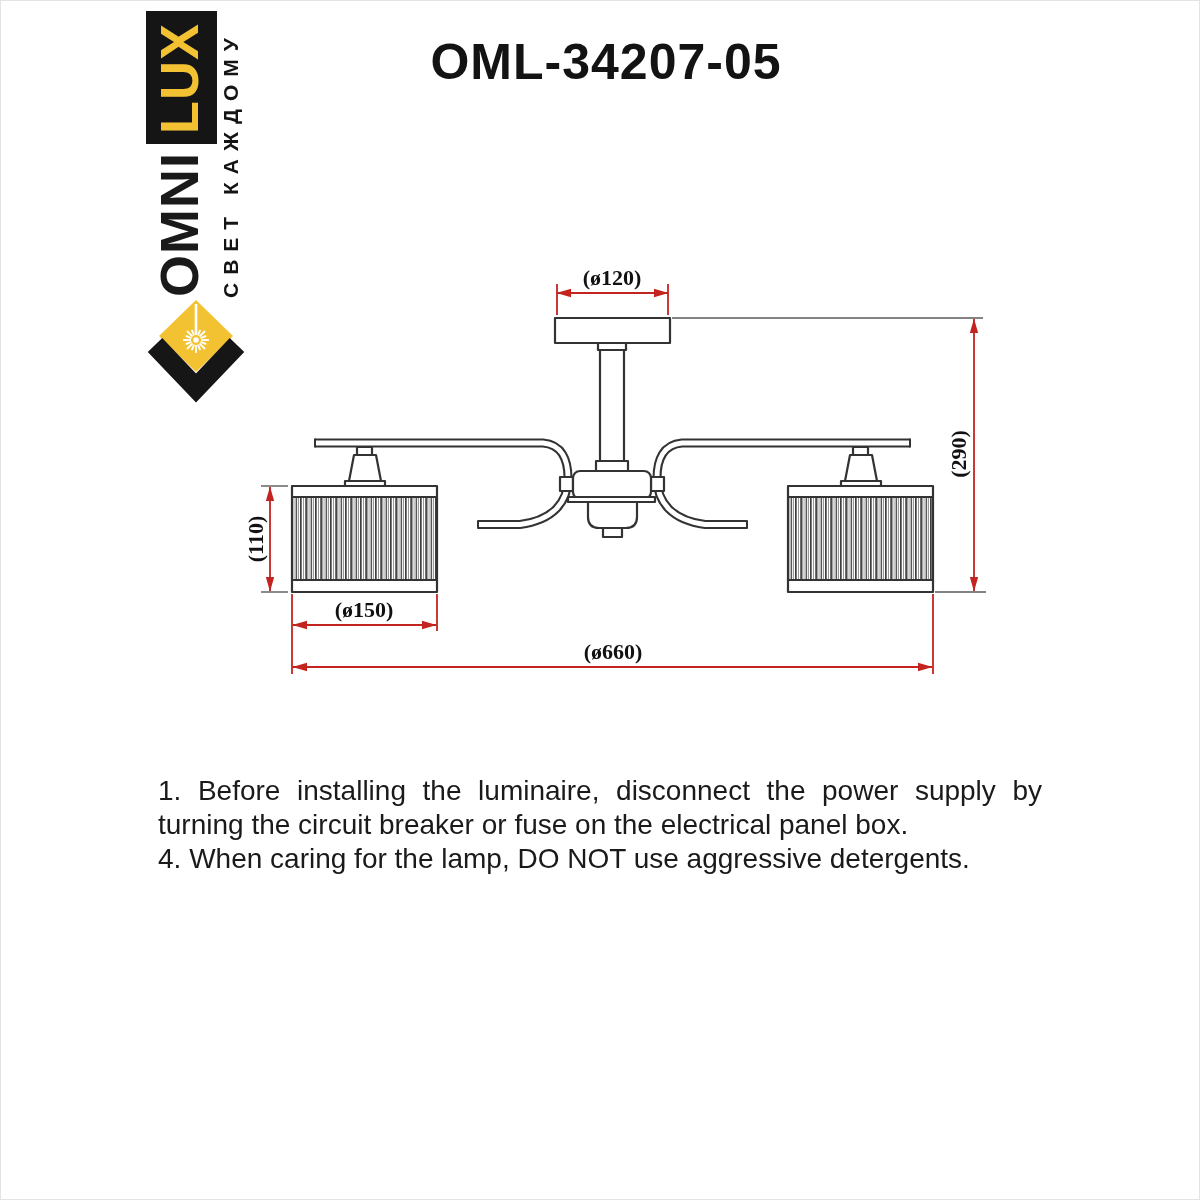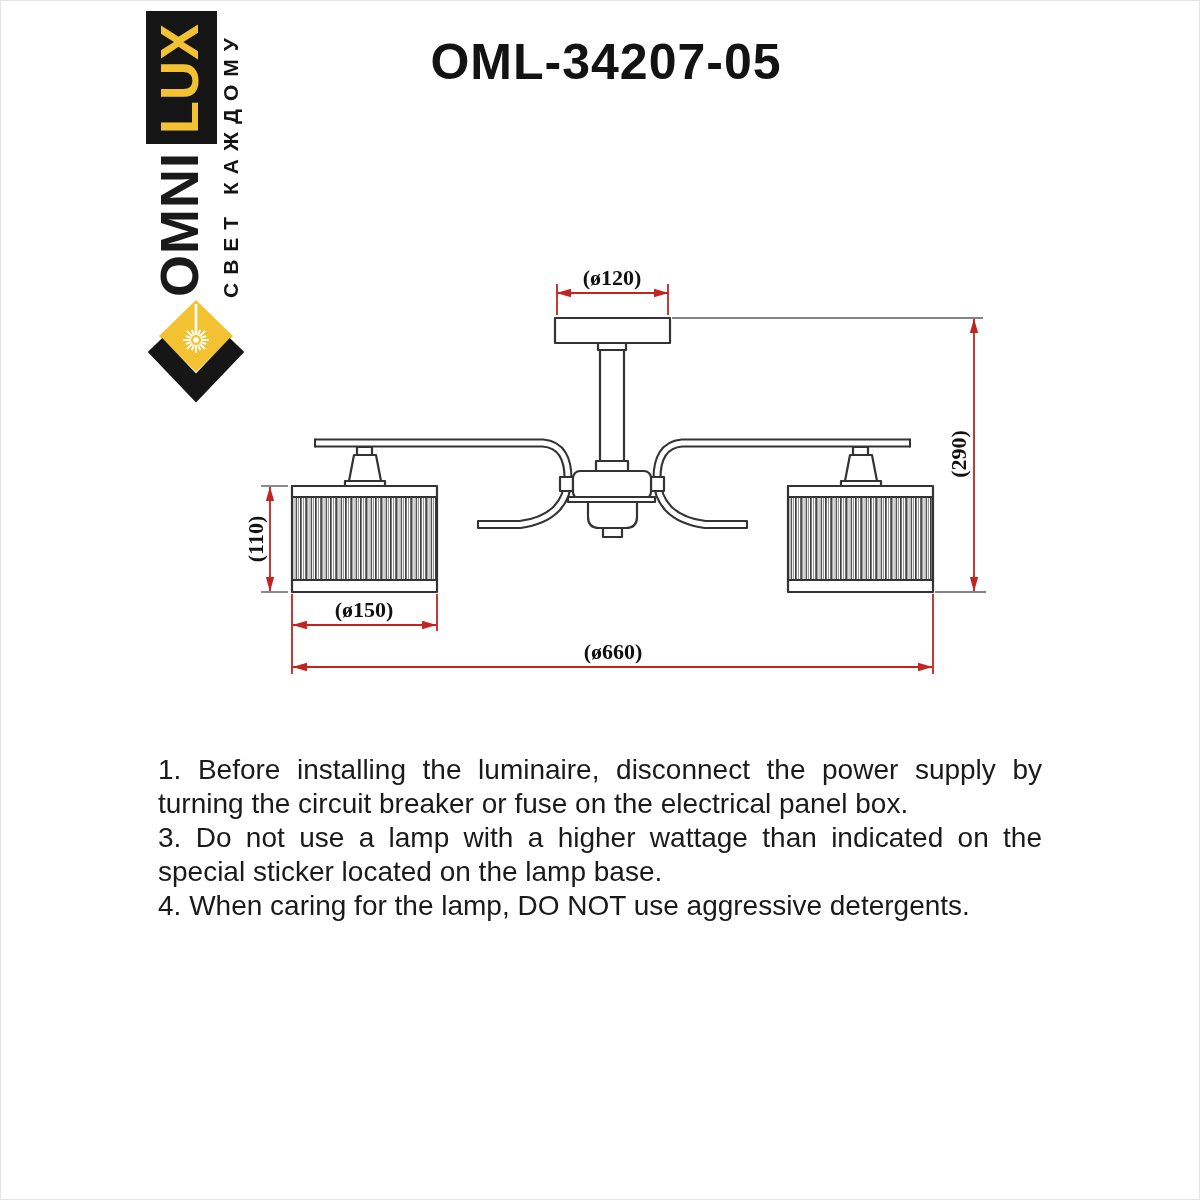--- a/index.html
+++ b/index.html
@@ -25,21 +25,21 @@
   }
   .logo-mark{position:absolute;left:147px;top:297px;}
   
   .drawing{position:absolute;left:225px;top:250px;}
   .dimlabel{
     font-family:"Liberation Serif","DejaVu Serif",serif;
     font-weight:bold;font-size:22px;fill:#111;
   }
   
   .instructions{
-    position:absolute;left:158px;top:753px;width:884px;
+    position:absolute;left:158px;top:774px;width:884px;
     font-size:28px;line-height:34px;text-align:justify;color:#1a1a1a;
   }
   .instructions p{margin:0;}
 </style>
 </head>
 <body>
 
 <div class="page">
 
   <div class="logo-text">
@@ -166,17 +166,16 @@
       <text class="dimlabel" x="612" y="285" text-anchor="middle">(ø120)</text>
       <text class="dimlabel" transform="translate(966,454) rotate(-90)" text-anchor="middle">(290)</text>
       <text class="dimlabel" transform="translate(263,539) rotate(-90)" text-anchor="middle">(110)</text>
       <text class="dimlabel" x="364" y="617" text-anchor="middle">(ø150)</text>
       <text class="dimlabel" x="613" y="659" text-anchor="middle">(ø660)</text>
     </g>
   </svg>
 
   <div class="instructions">
     <p>1. Before installing the luminaire, disconnect the power supply by turning the circuit breaker or fuse on the electrical panel box.</p>
-    <p>3. Do not use a lamp with a higher wattage than indicated on the special sticker located on the lamp base.</p>
     <p>4. When caring for the lamp, DO NOT use aggressive detergents.</p>
   </div>
 
 </div>
 
 </body></html>

